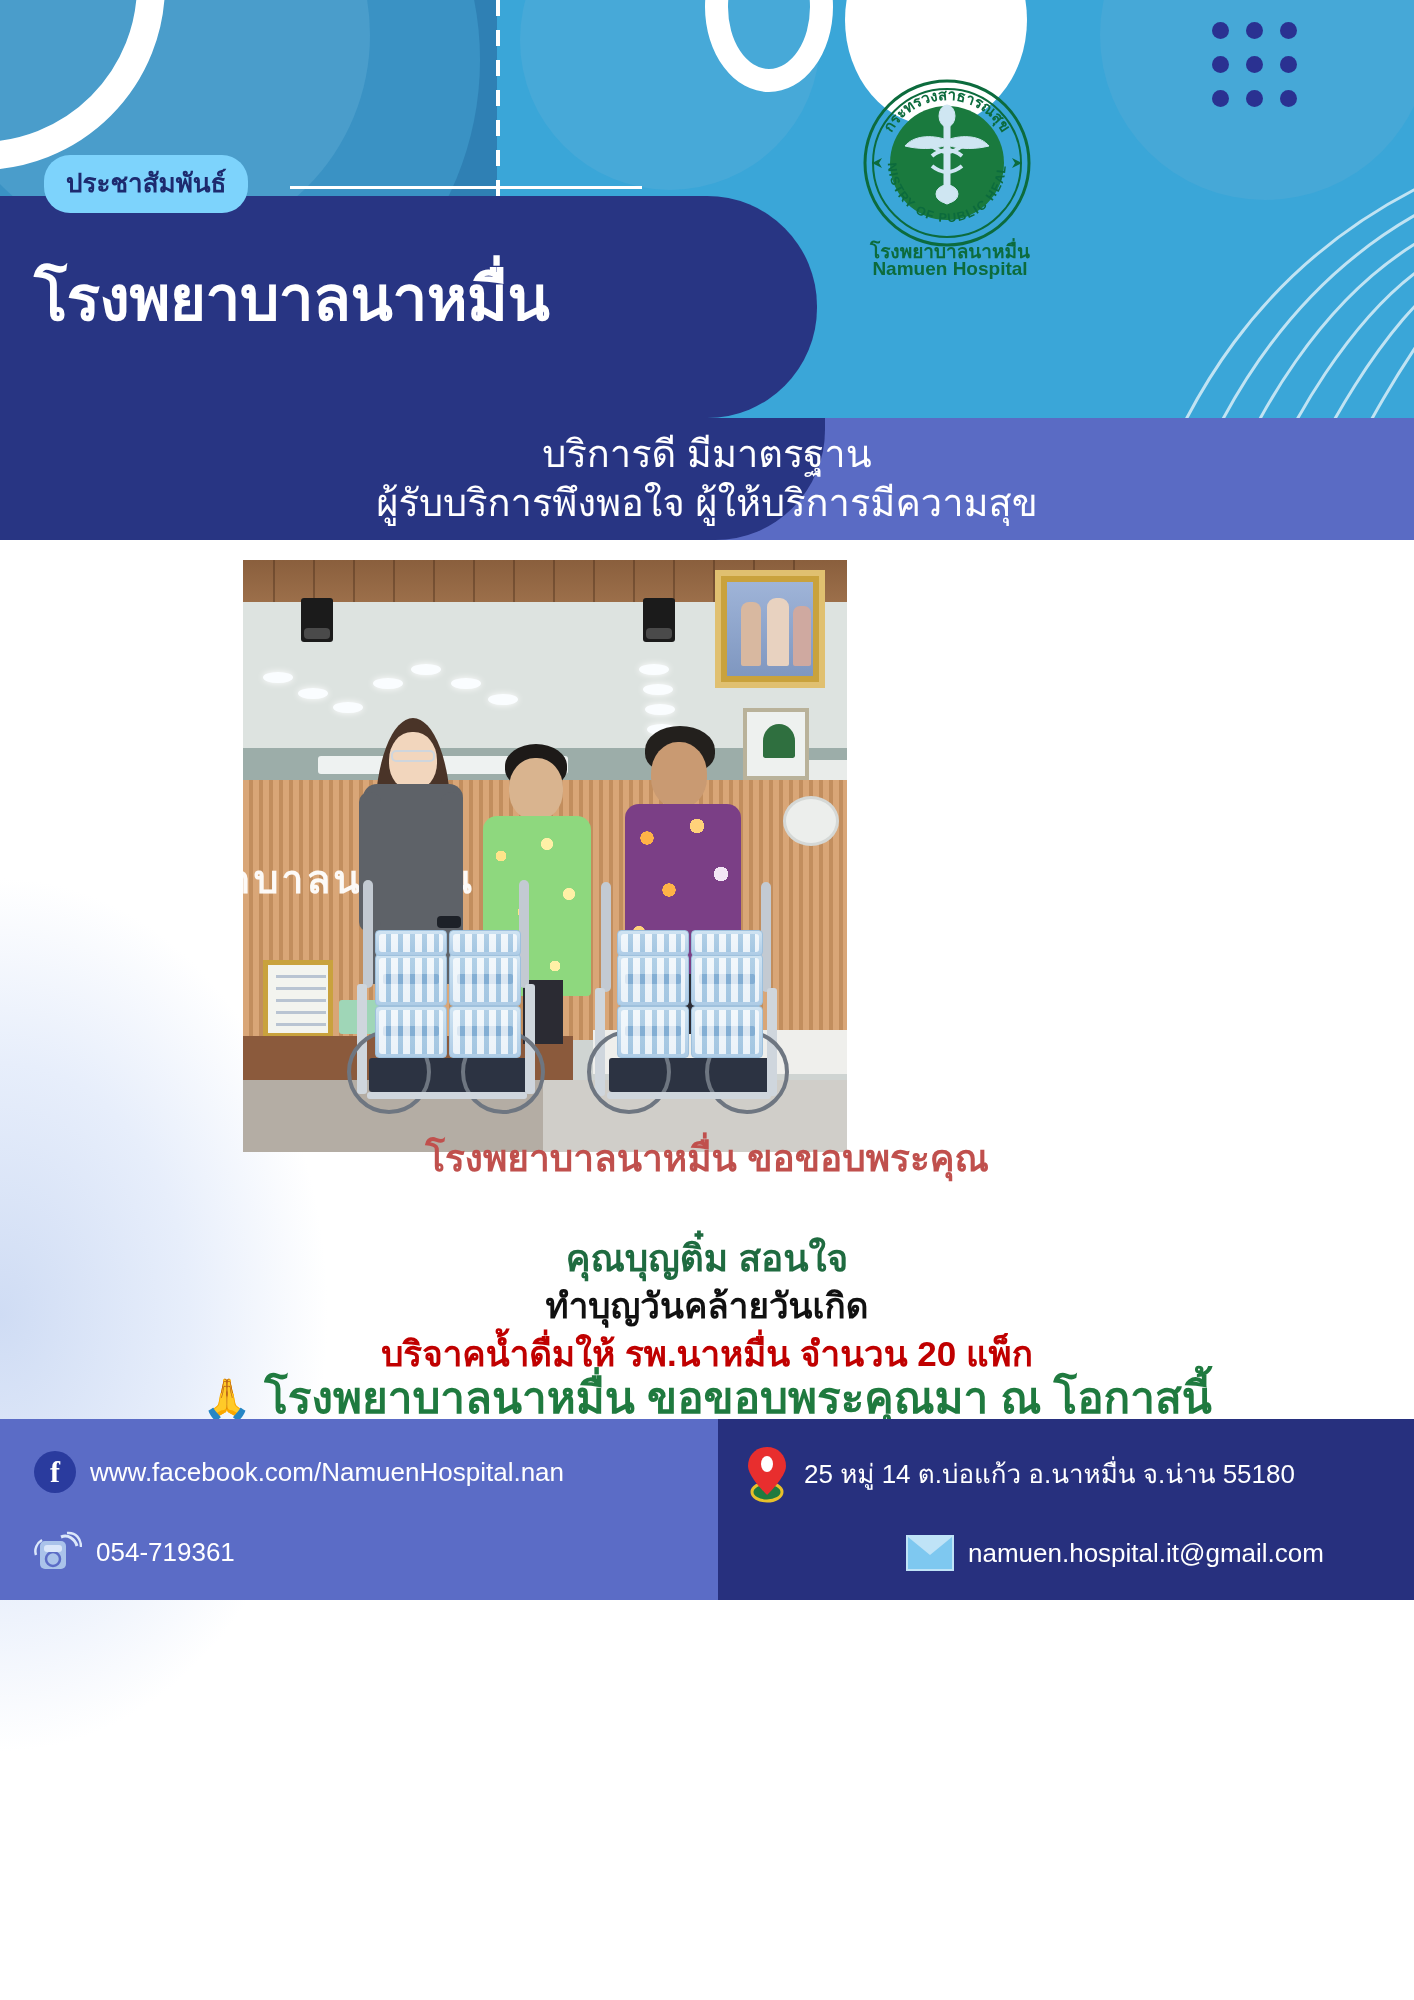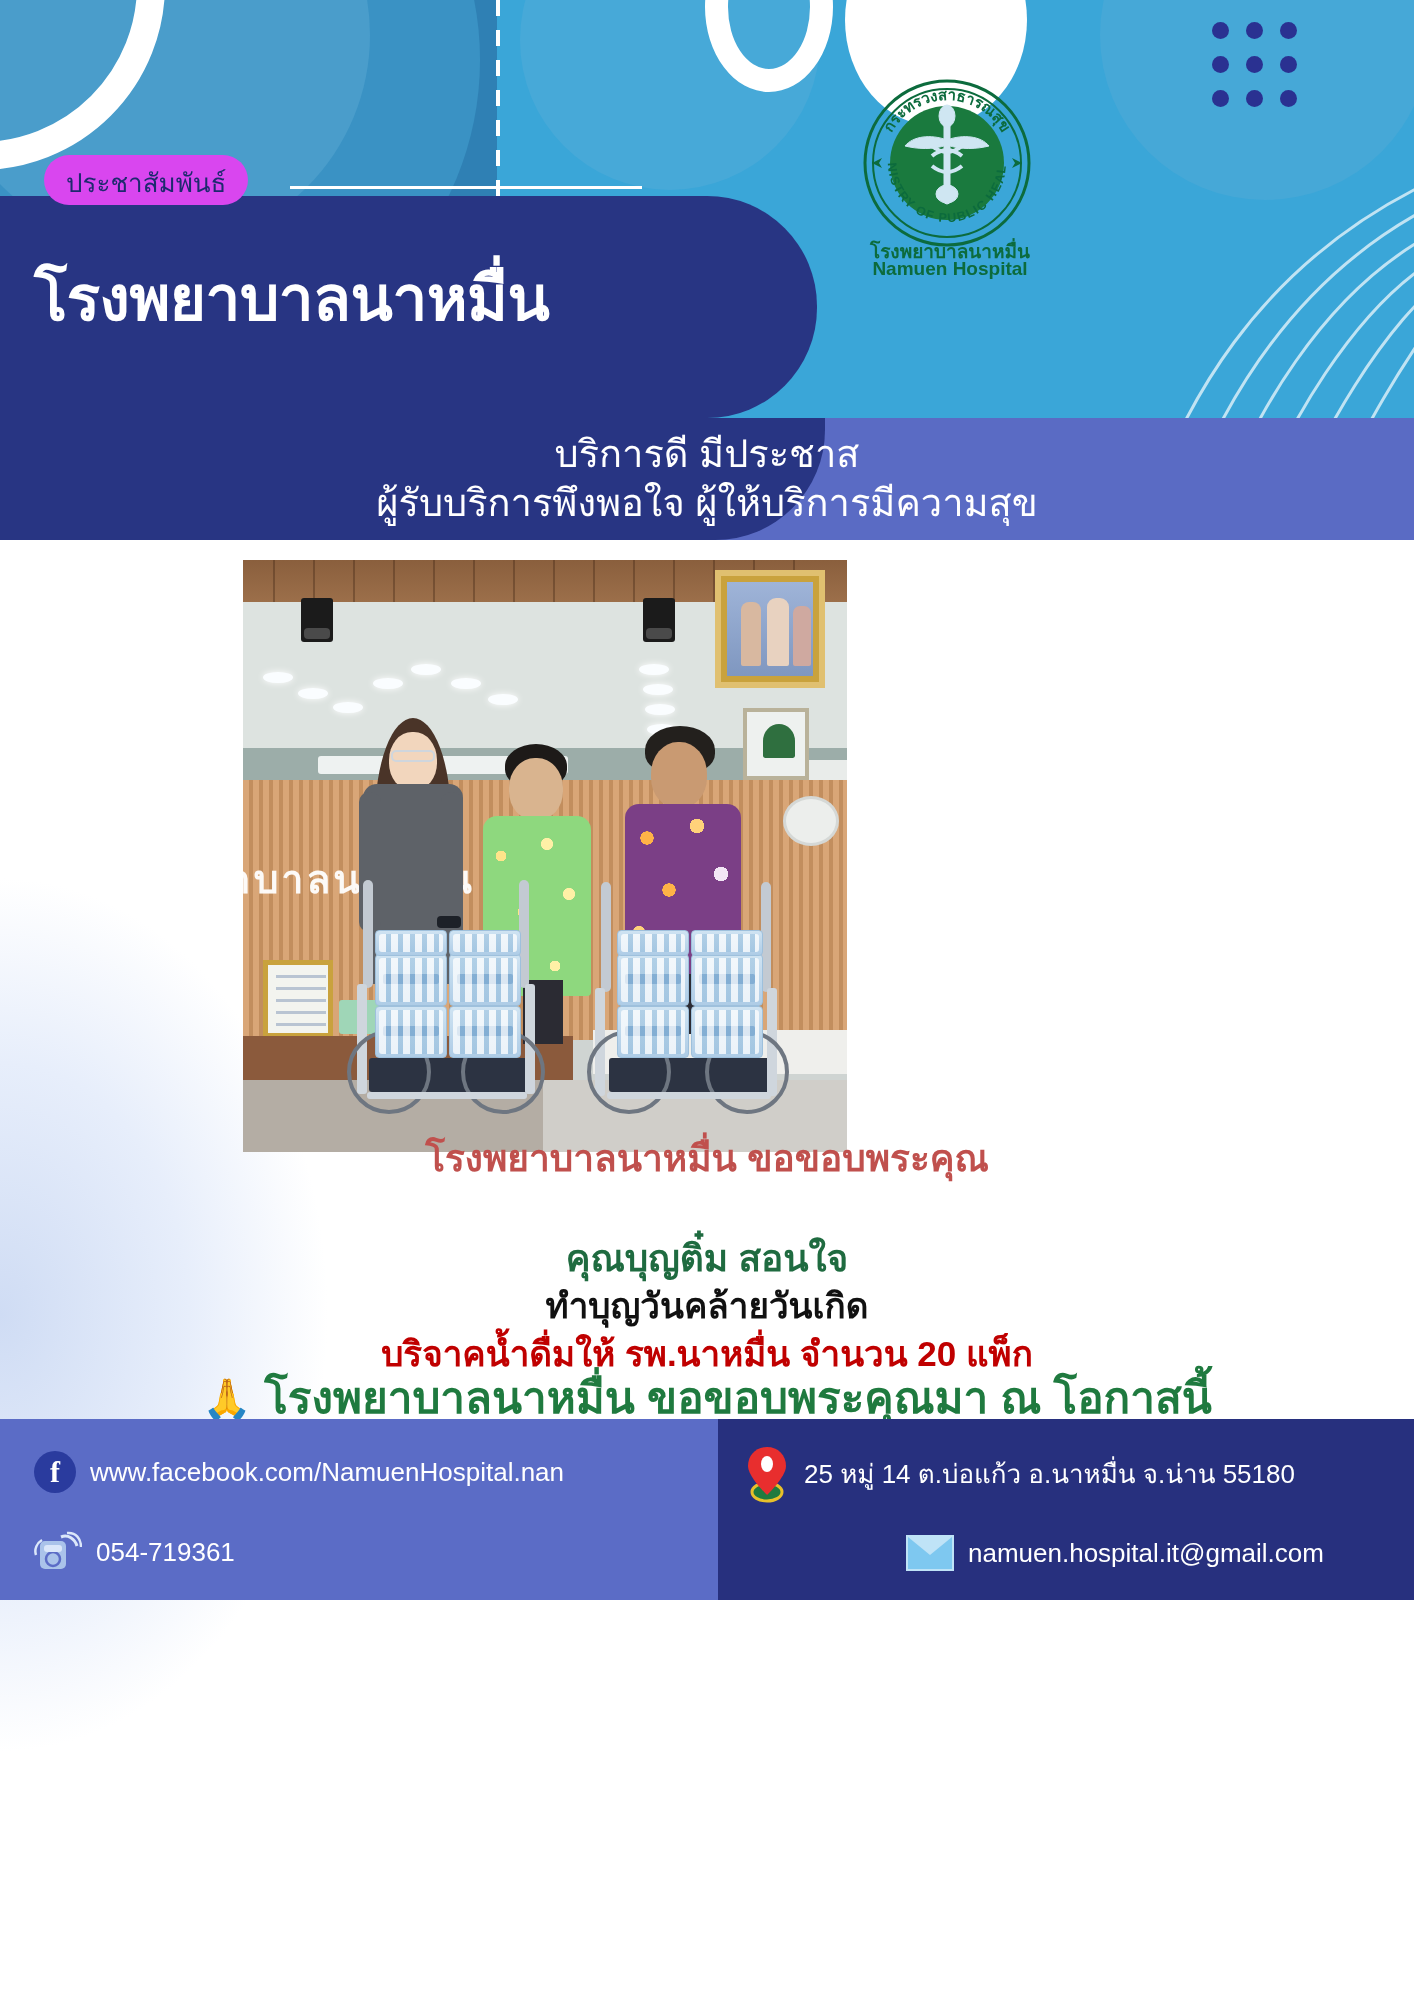--- a/index.html
+++ b/index.html
@@ -44,23 +44,23 @@
     background:#283583; border-radius:0 110px 110px 0;
   }
   .title-text {
     position:absolute; left:34px; top:266px; width:760px;
     color:#ffffff; font-size:62px; font-weight:bold; line-height:1.05; letter-spacing:-0.5px;
   }
 
   
   .pr-badge {
     position:absolute; left:44px; top:155px;
-    background:#d946ef; color:#1d2a6e;
-    font-size:26px; font-weight:normal;
-    padding:7px 22px 2px 22px; border-radius:26px;
+    background:#7dd3fc; color:#1d2a6e;
+    font-size:26px; font-weight:bold;
+    padding:7px 22px 10px 22px; border-radius:26px;
     z-index:6; white-space:nowrap;
   }
 
   
   .date-text {
     position:absolute; left:300px; top:120px;
     color:#0b1430; font-size:38px; font-weight:bold; white-space:nowrap; z-index:5;
   }
   .date-rule { position:absolute; left:290px; top:186px; width:352px; height:3px; background:#ffffff; z-index:5; }
 
@@ -257,21 +257,21 @@
         <path d="M160 85 l-10 -5 l3 5 l-3 5 z"></path>
       </g>
     </svg>
   </div>
   <div class="logo-name-th">โรงพยาบาลนาหมื่น</div>
   <div class="logo-name-en">Namuen Hospital</div>
 
   <div class="slogan-band"></div>
   <div class="slogan-band-round"></div>
   <div class="slogan">
-    <span class="l1">บริการดี มีประชาส</span>
+    <span class="l1">บริการดี มีมาตรฐาน</span>
     <span class="l2">ผู้รับบริการพึงพอใจ ผู้ให้บริการมีความสุข</span>
   </div>
 
   <div class="body-bg"></div>
 
   <div class="photo">
     <div class="ph-ceiling">
       <i style="left:30px"></i>
         <i style="left:70px"></i>
         <i style="left:110px"></i>

